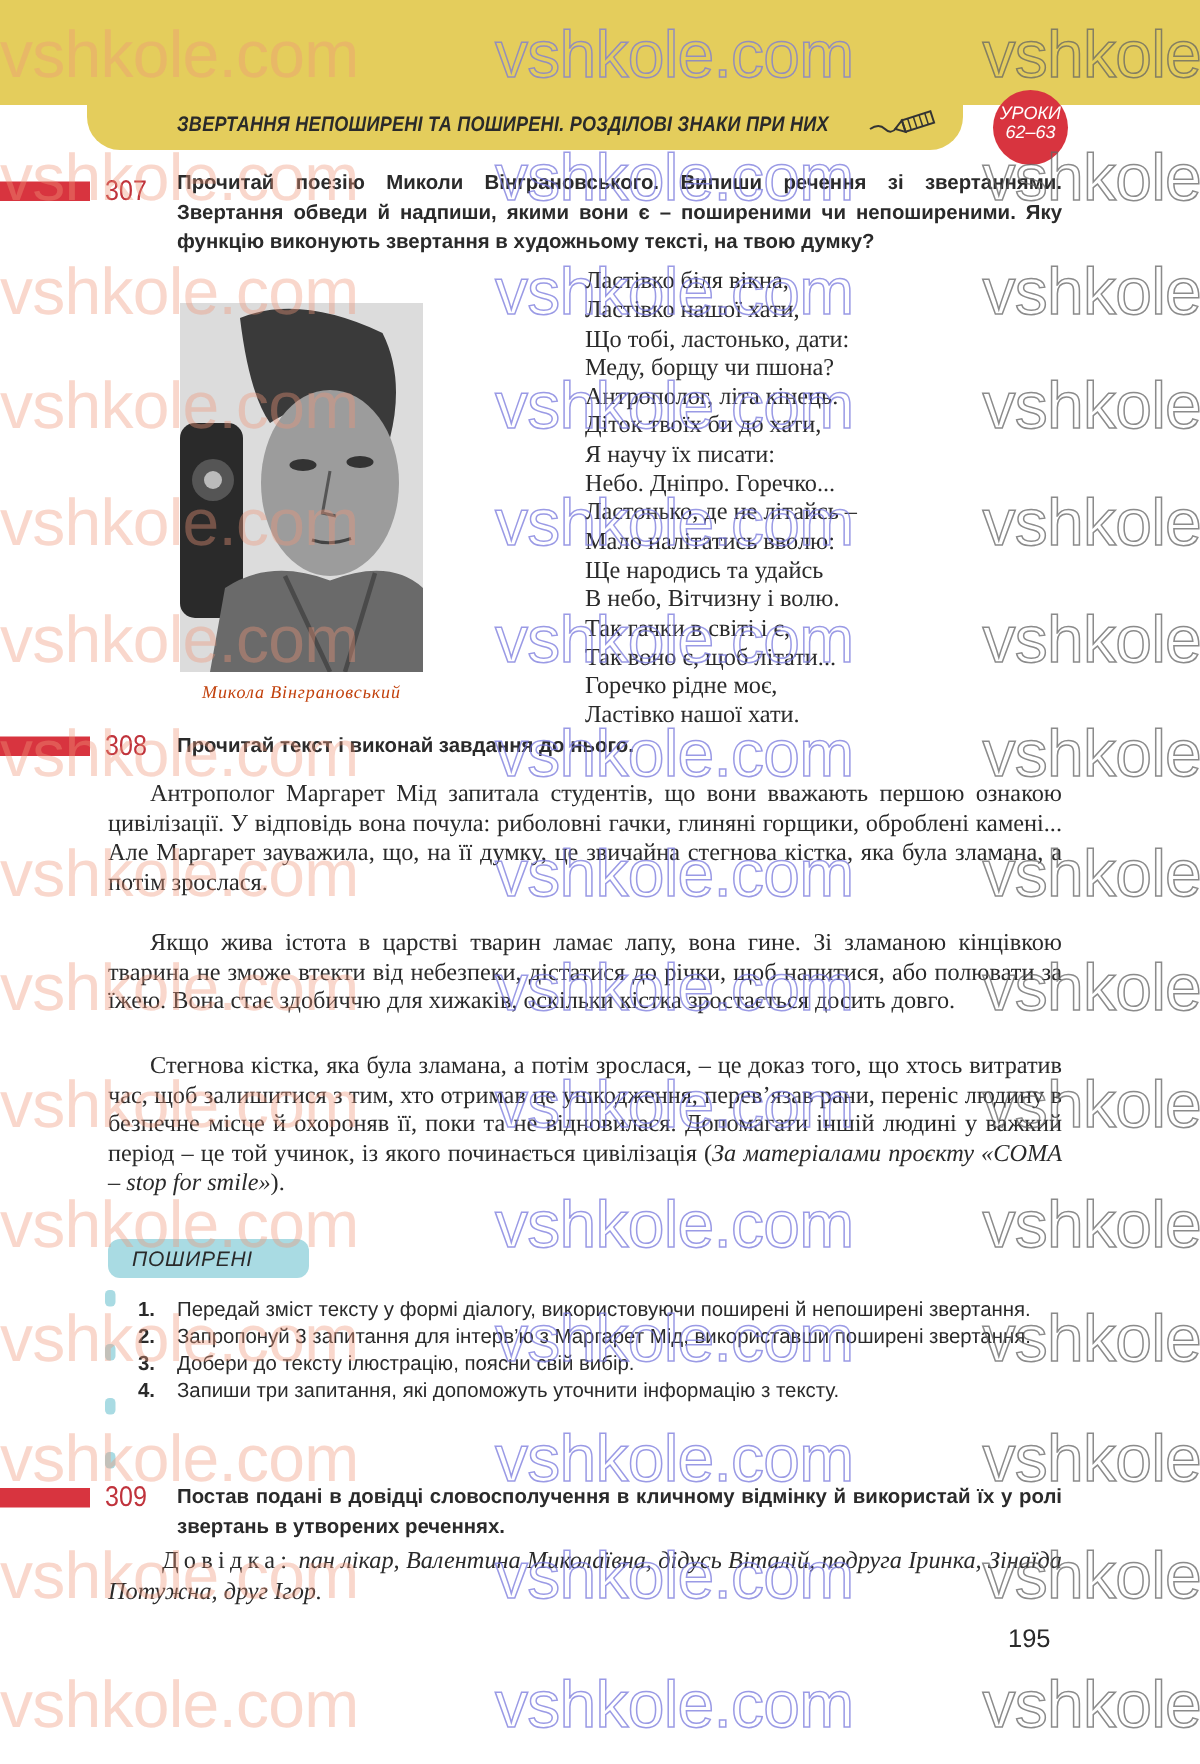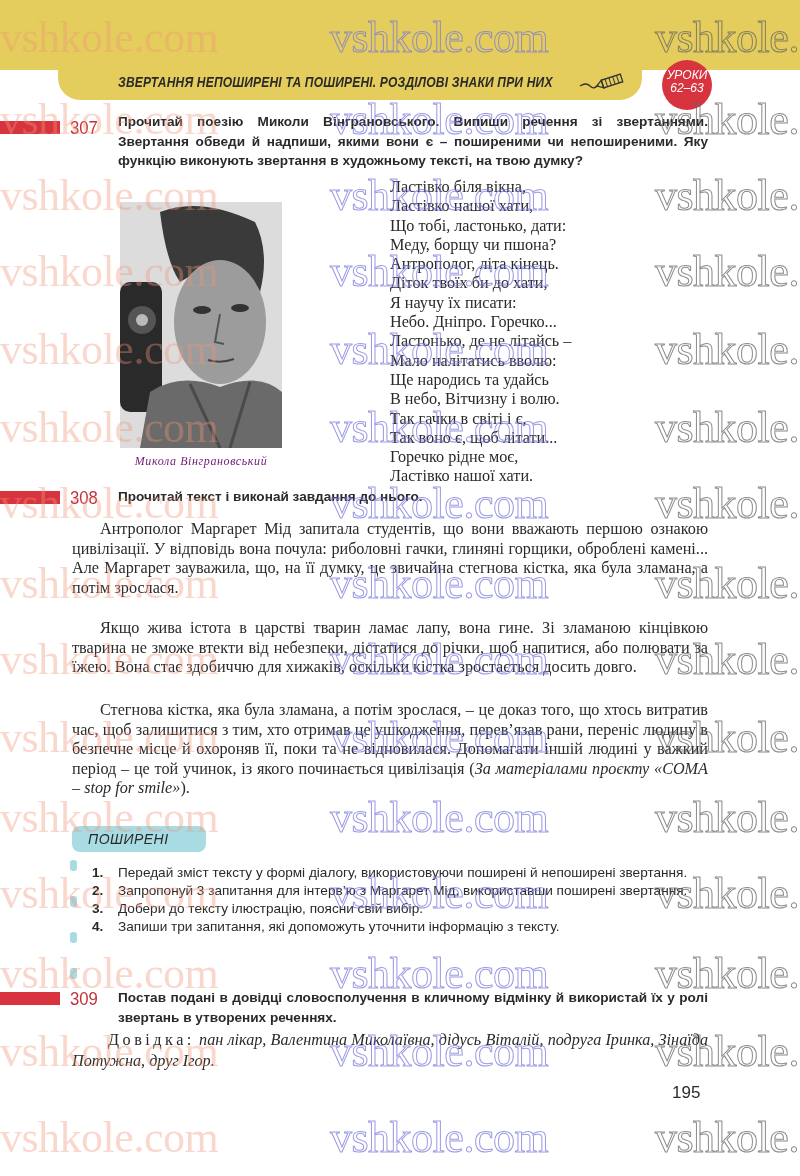--- a/index.html
+++ b/index.html
@@ -10,21 +10,21 @@
   .header-tab { position: absolute; left: 58px; top: 60px; width: 584px; height: 40px; background: #e4cd5c; border-radius: 0 0 22px 22px; }
   .header-title { position: absolute; left: 118px; top: 74px; font-family: "Liberation Sans", sans-serif; font-size: 14px; font-style: italic; font-weight: bold; color: #2a2a2a; letter-spacing: 0.2px; white-space: nowrap; transform: scaleX(0.86); transform-origin: left center; }
   .pencil-icon { position: absolute; left: 578px; top: 72px; width: 48px; height: 18px; }
   .lesson-badge { position: absolute; left: 662px; top: 60px; width: 50px; height: 50px; border-radius: 50%; background: #d8343f; color: #fff; font-family: "Liberation Sans", sans-serif; font-style: italic; font-size: 12px; line-height: 13px; text-align: center; padding-top: 9px; }
 
   .ex-bar { position: absolute; left: 0; height: 13px; width: 60px; background: #d8343f; }
   .ex-num { position: absolute; left: 70px; font-family: "Liberation Sans", sans-serif; font-size: 19px; color: #c0333c; transform: scaleX(0.88); transform-origin: left center; }
   .ex-task { position: absolute; left: 118px; width: 590px; font-family: "Liberation Sans", sans-serif; font-weight: bold; font-size: 13.6px; line-height: 19.5px; color: #2a2a2a; text-align: justify; }
 
   .photo { position: absolute; left: 120px; top: 202px; width: 162px; height: 246px; background: linear-gradient(160deg, #e8e8e8 0%, #cfcfcf 35%, #9a9a9a 65%, #6a6a6a 100%); overflow: hidden; }
-  .photo-caption { position: absolute; left: 120px; top: 454px; width: 162px; text-align: center; font-style: italic; font-size: 12px; letter-spacing: 0.6px; color: #701a75; }
+  .photo-caption { position: absolute; left: 120px; top: 454px; width: 162px; text-align: center; font-style: italic; font-size: 12px; letter-spacing: 0.6px; color: #c2410c; }
 
   .poem { position: absolute; left: 390px; top: 178px; font-size: 16.2px; line-height: 19.3px; color: #2a2a2a; }
   .poem div { white-space: nowrap; }
 
   .para { position: absolute; left: 72px; width: 636px; font-size: 16.2px; line-height: 19.6px; text-align: justify; color: #2a2a2a; }
   .para .ind { display: inline-block; width: 28px; }
   .para i { font-style: italic; }
 
   .tasks-label { position: absolute; left: 72px; top: 826px; width: 134px; height: 26px; background: #a9dbe3; border-radius: 8px; font-family: "Liberation Sans", sans-serif; font-style: italic; font-size: 14px; color: #2a2a2a; padding: 5px 0 0 16px; letter-spacing: 0.5px; }
   .dots { position: absolute; left: 70px; top: 860px; width: 8px; }
@@ -33,21 +33,21 @@
   .task { display: flex; }
   .task .n { width: 26px; font-weight: bold; flex-shrink: 0; }
   .task .t { flex: 1; text-align: justify; }
 
   .reference { position: absolute; left: 72px; top: 1030px; width: 636px; font-size: 16.2px; line-height: 21px; text-align: justify; color: #2a2a2a; }
   .reference .spaced { letter-spacing: 3.5px; }
   .reference i { }
 
   .page-number { position: absolute; left: 672px; top: 1083px; font-family: "Liberation Sans", sans-serif; font-size: 17px; color: #2a2a2a; }
 
-  .wm { position: absolute; font-family: Liberation Serif, serif; font-size: 44px; white-space: nowrap; pointer-events: none; letter-spacing: -0.5px; }
+  .wm { position: absolute; font-family: Liberation Sans, sans-serif; font-size: 44px; white-space: nowrap; pointer-events: none; letter-spacing: -0.5px; }
   .wm-a { color: rgba(240,150,120,0.38); left: 0px; }
   .wm-b { color: transparent; -webkit-text-stroke: 1px rgba(120,120,220,0.75); left: 330px; }
   .wm-c { color: transparent; -webkit-text-stroke: 1px rgba(100,100,100,0.75); left: 655px; }
 </style>
 </head>
 <body>
 
 <div class="header-band"></div>
 <div class="header-tab"></div>
 <div class="header-title">ЗВЕРТАННЯ НЕПОШИРЕНІ ТА ПОШИРЕНІ. РОЗДІЛОВІ ЗНАКИ ПРИ НИХ</div>

